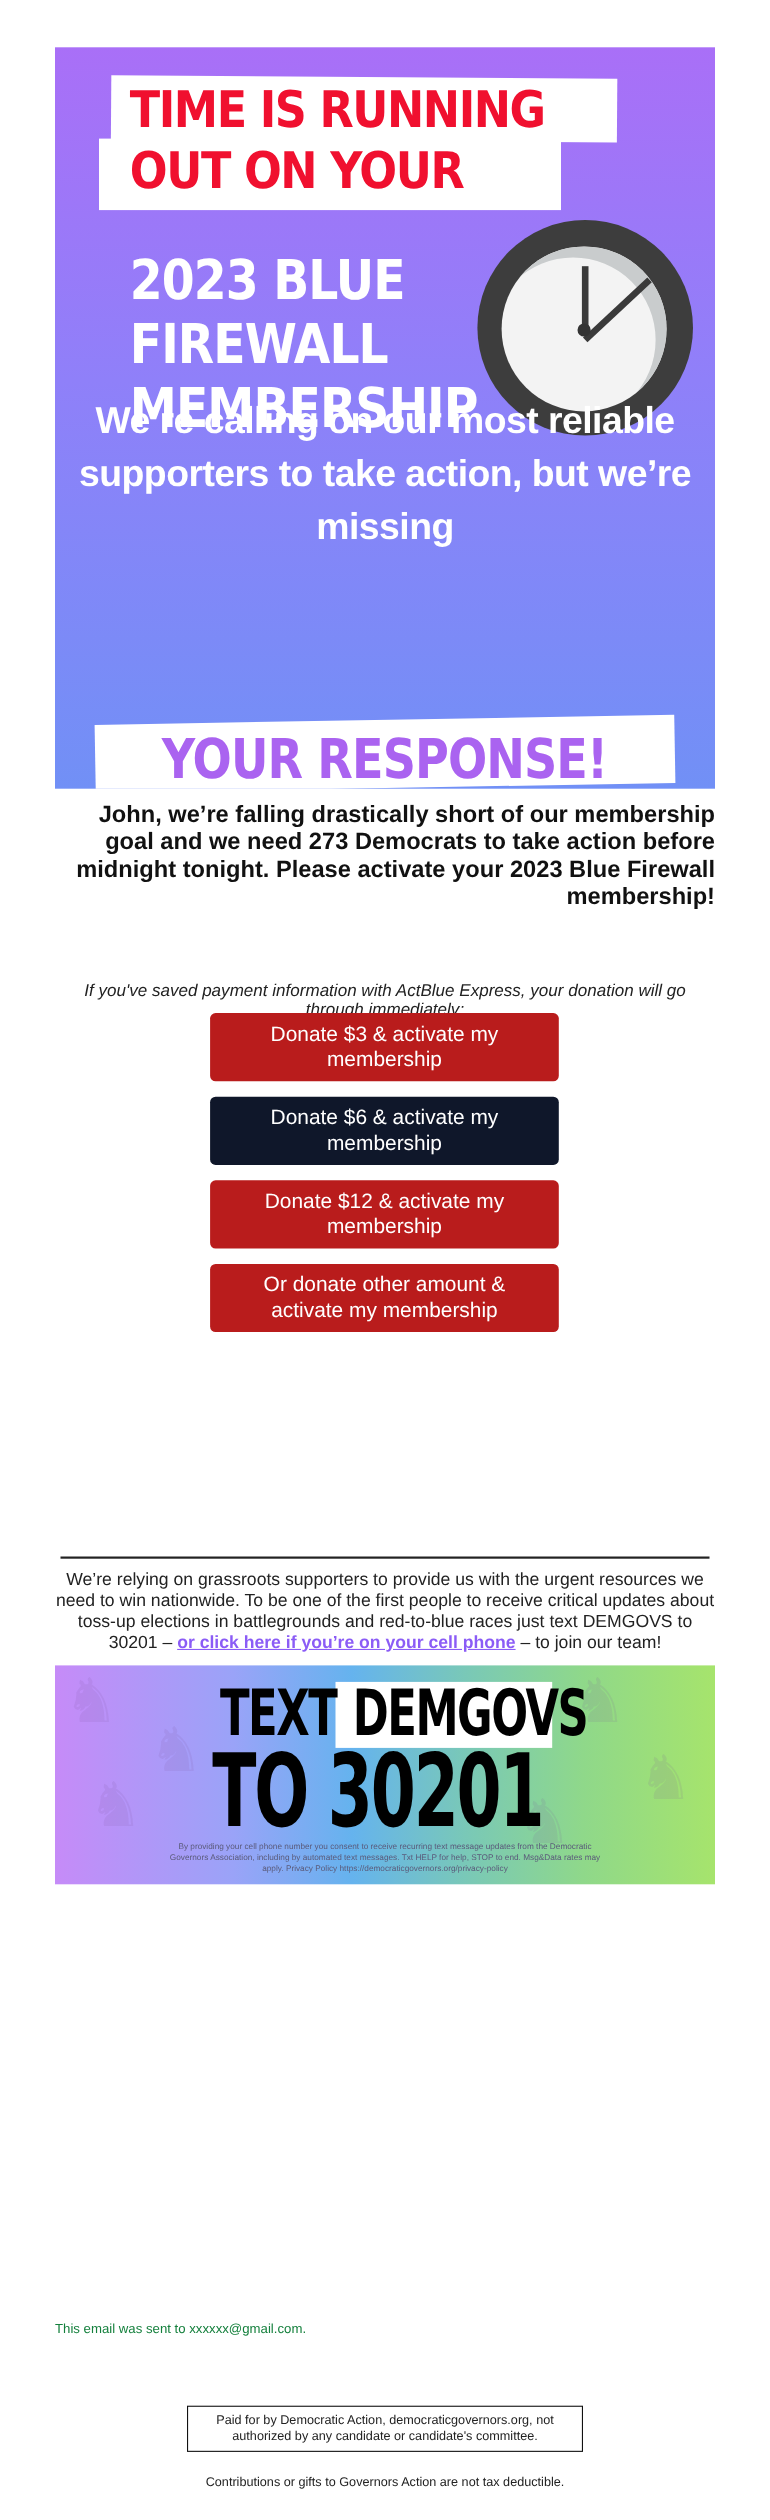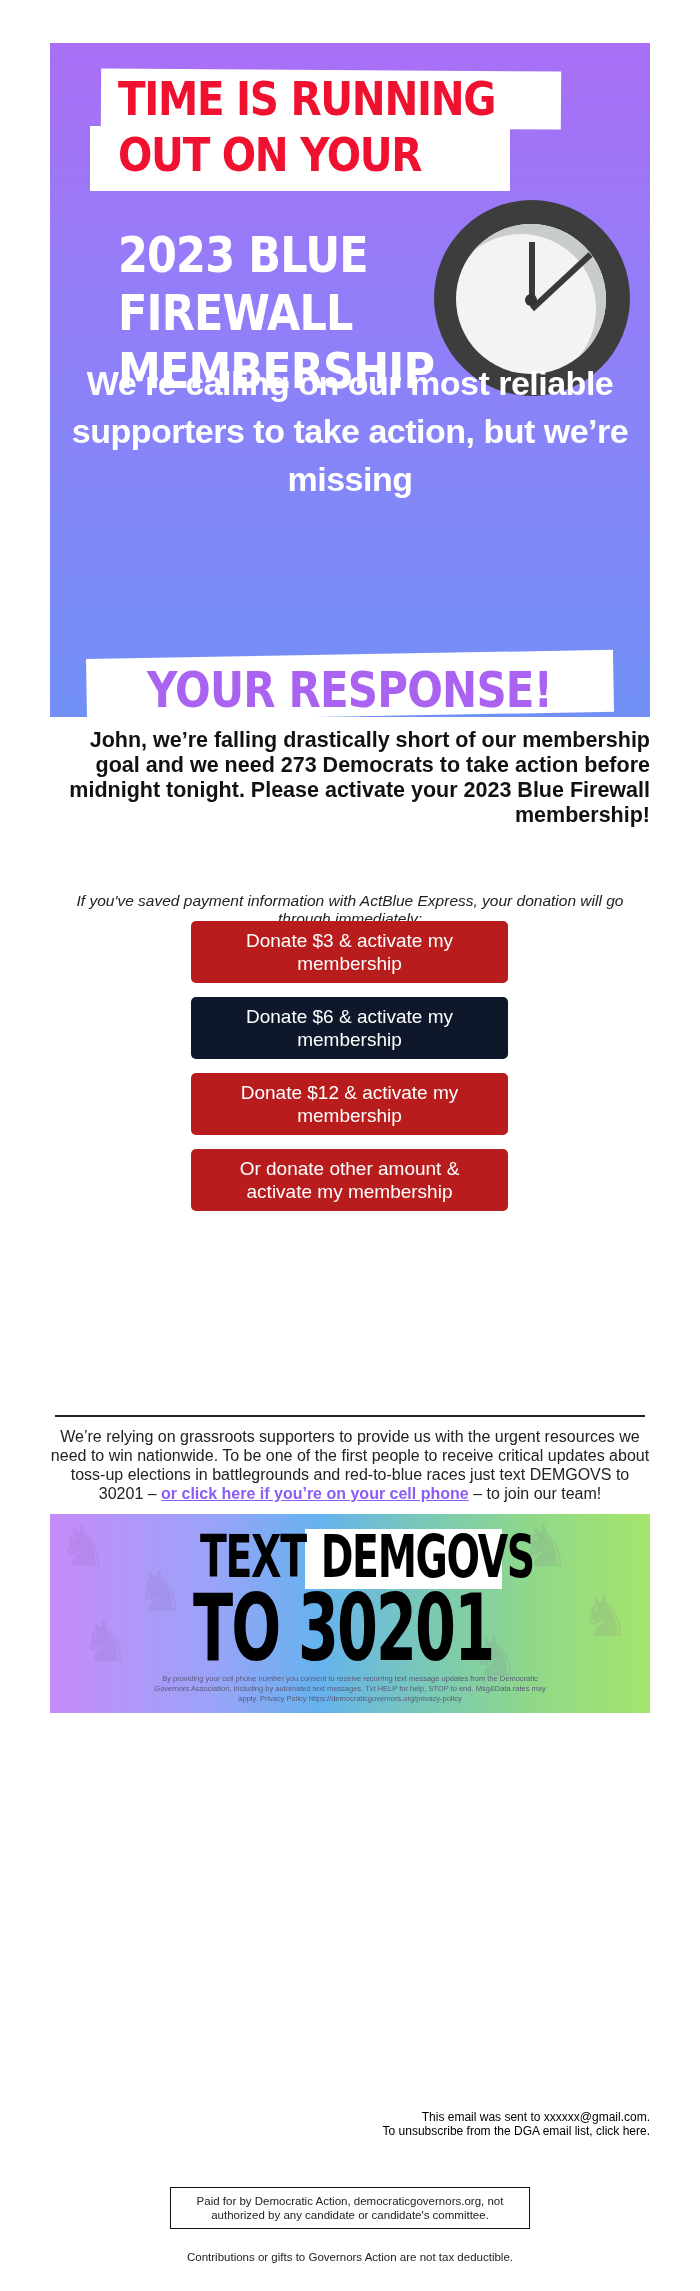--- a/index.html
+++ b/index.html
@@ -124,22 +124,22 @@
     font-size: 92px; line-height: 90px; letter-spacing: -3px; white-space: nowrap;
     transform: scaleX(0.64); transform-origin: left center;
   }
   .banner-legal {
     position: absolute; left: 100px; top: 160px; width: 400px; text-align: center;
     font-size: 7.5px; line-height: 10px; color: #5a5a7a;
   }
 
   
   .footer-sent {
-    position: absolute; left: 50px; top: 2110px; width: 600px; text-align: right;
-    font-size: 12px; line-height: 14px; color: #000000;
+    position: absolute; left: 50px; top: 2110px; width: 600px; text-align: left;
+    font-size: 12px; line-height: 14px; color: #15803d;
   }
   .paid-box {
     position: absolute; left: 170px; top: 2187px; width: 360px; height: 42px;
     border: 1.5px solid #111; text-align: center;
     font-size: 11.5px; line-height: 13.5px; color: #222; padding-top: 7px;
   }
   .footer-contrib {
     position: absolute; left: 50px; top: 2250px; width: 600px; text-align: center;
     font-size: 11.5px; line-height: 14px; color: #222;
   }
@@ -193,18 +193,17 @@
   <div class="banner-text-box"></div>
   <div class="banner-line1">
     <span>TEXT</span><span class="w2">DEMGOVS</span>
   </div>
   <div class="banner-line2">TO 30201</div>
   <div class="banner-legal">By providing your cell phone number you consent to receive recurring text message updates from the Democratic Governors Association, including by automated text messages. Txt HELP for help, STOP to end. Msg&amp;Data rates may apply. Privacy Policy https://democraticgovernors.org/privacy-policy</div>
 </div>
 
 <div class="footer-sent">
   <div>This email was sent to xxxxxx@gmail.com.</div>
-  <div>To unsubscribe from the DGA email list, click here.</div>
 </div>
 
 <div class="paid-box">Paid for by Democratic Action, democraticgovernors.org, not authorized by any candidate or candidate's committee.</div>
 
 <div class="footer-contrib">Contributions or gifts to Governors Action are not tax deductible.</div>
 
 </body></html>

